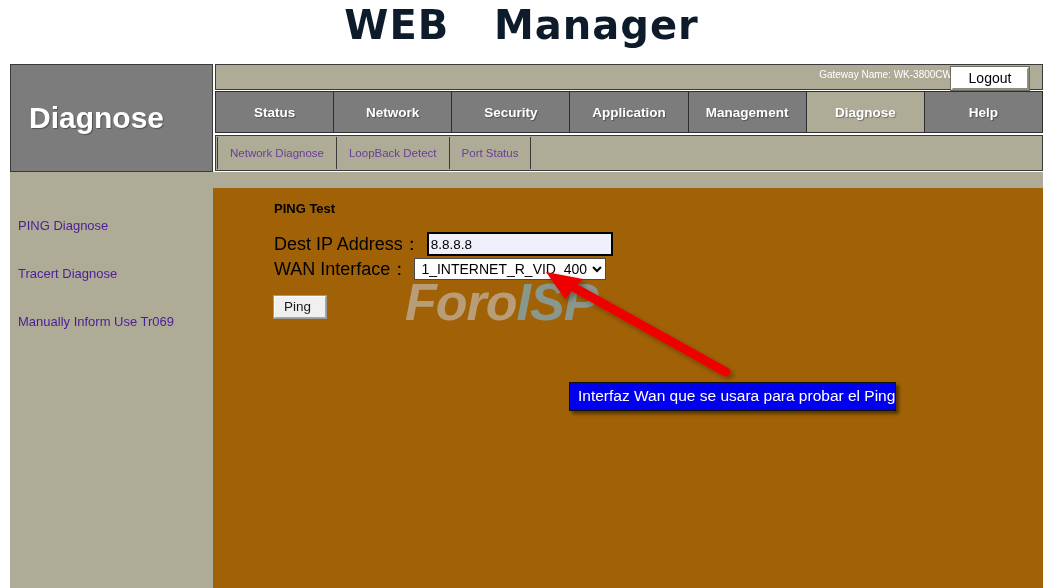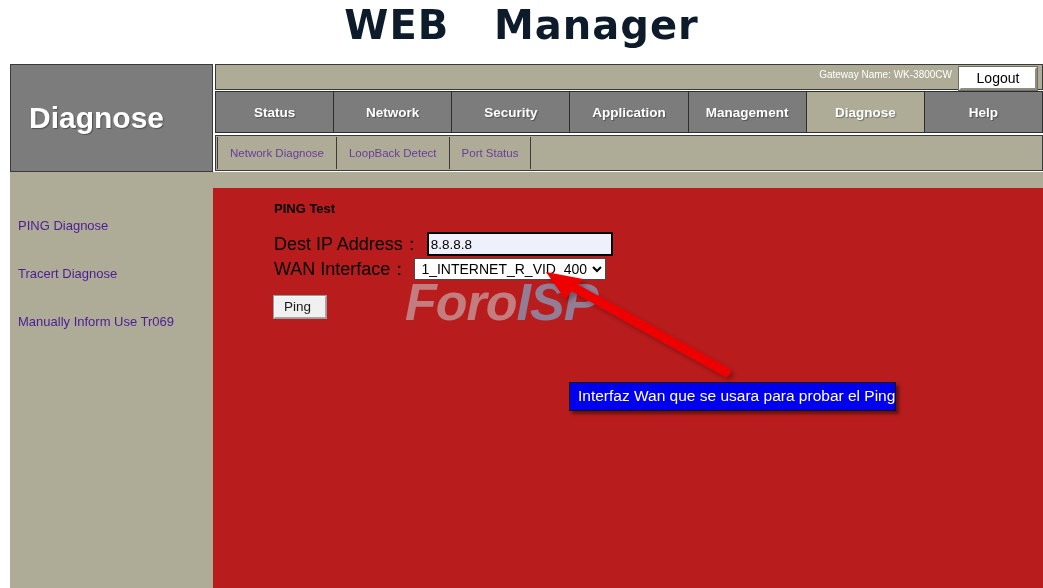--- a/index.html
+++ b/index.html
@@ -84,21 +84,21 @@
   }
   .gw-name {
     position: absolute;
     right: 90px; top: 4px;
     font-size: 10px;
     color: #ffffff;
     white-space: nowrap;
   }
   .logout-btn {
     position: absolute;
-    right: 5px; top: 2px;
+    right: 13px; top: 2px;
     min-width: 58px;
     padding: 1px 8px 2px 8px;
     font-family: "Liberation Sans", sans-serif;
     font-size: 14px;
     color: #000000;
     background: #ffffff;
     border-top: 2px solid #ffffff;
     border-left: 2px solid #ffffff;
     border-right: 2px solid #8d8d80;
     border-bottom: 2px solid #8d8d80;
@@ -171,21 +171,21 @@
   .content-strip {
     position: absolute;
     left: 213px; top: 172px;
     width: 830px; height: 16px;
     background: #aeab97;
   }
   .content {
     position: absolute;
     left: 213px; top: 188px;
     width: 830px; height: 400px;
-    background: #b91c1c;
+    background: #a16207;
   }
 
   
   .form-title {
     position: absolute;
     left: 61px; top: 13px;
     font-size: 13px;
     font-weight: bold;
     color: #000000;
   }

